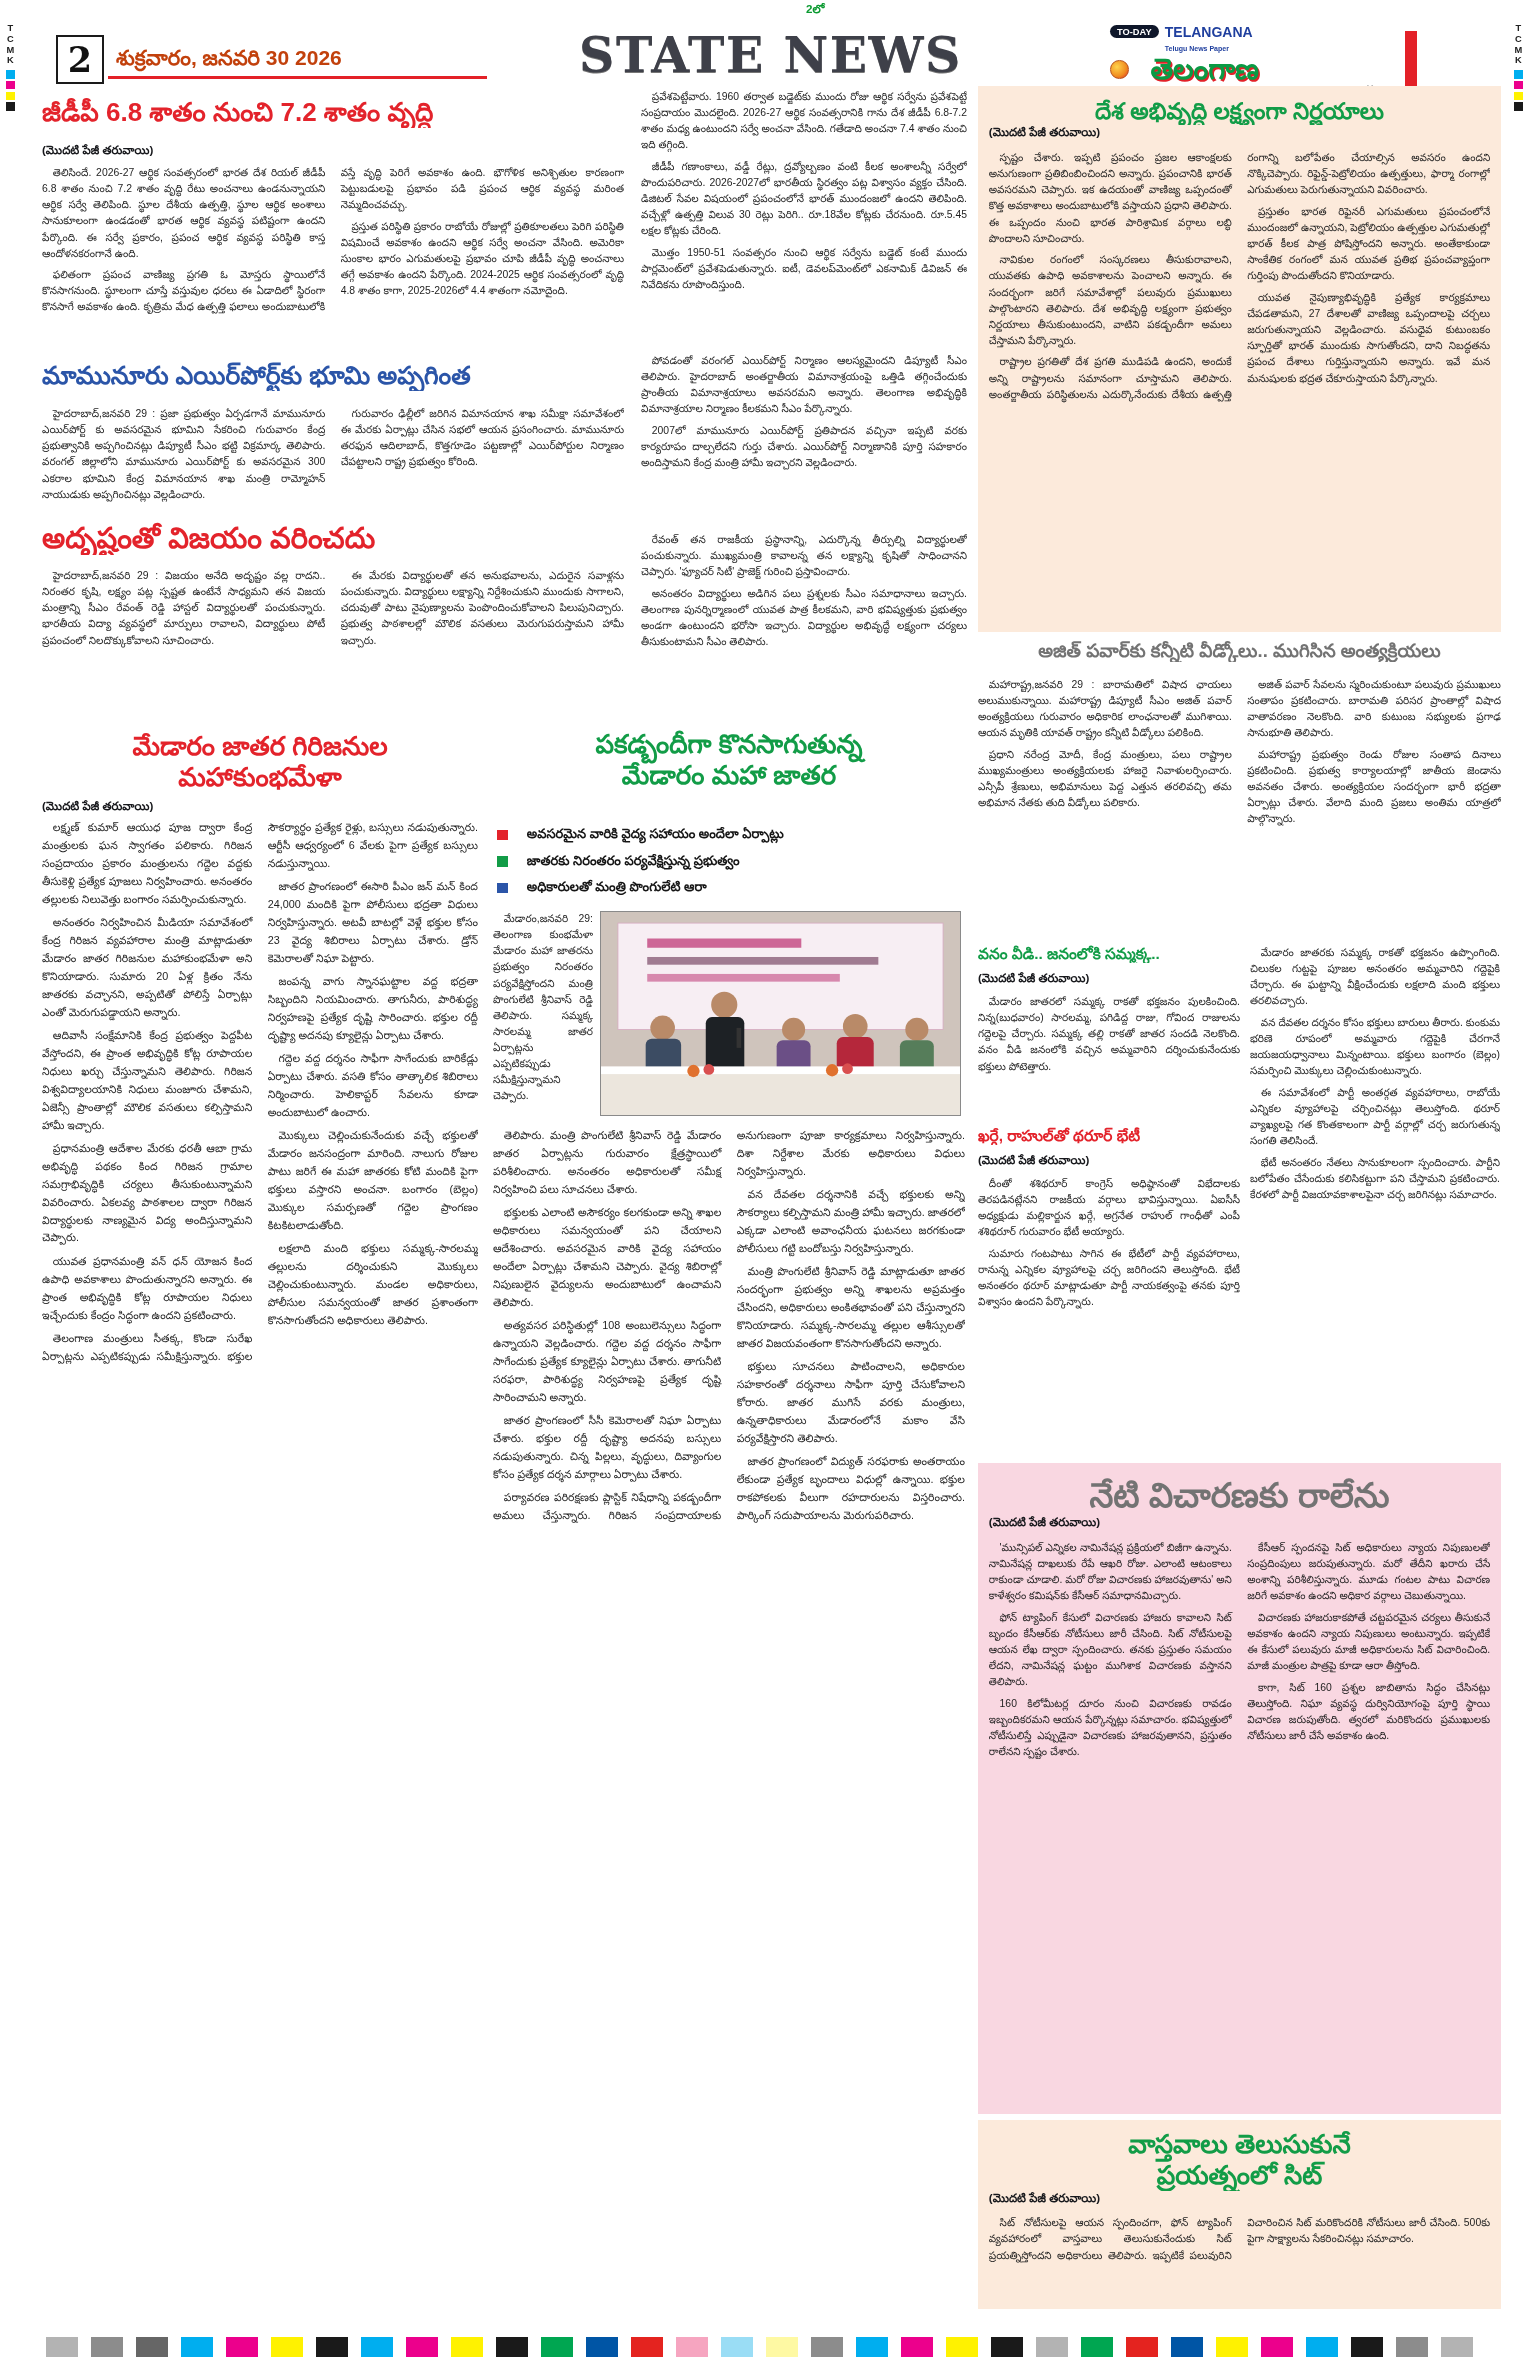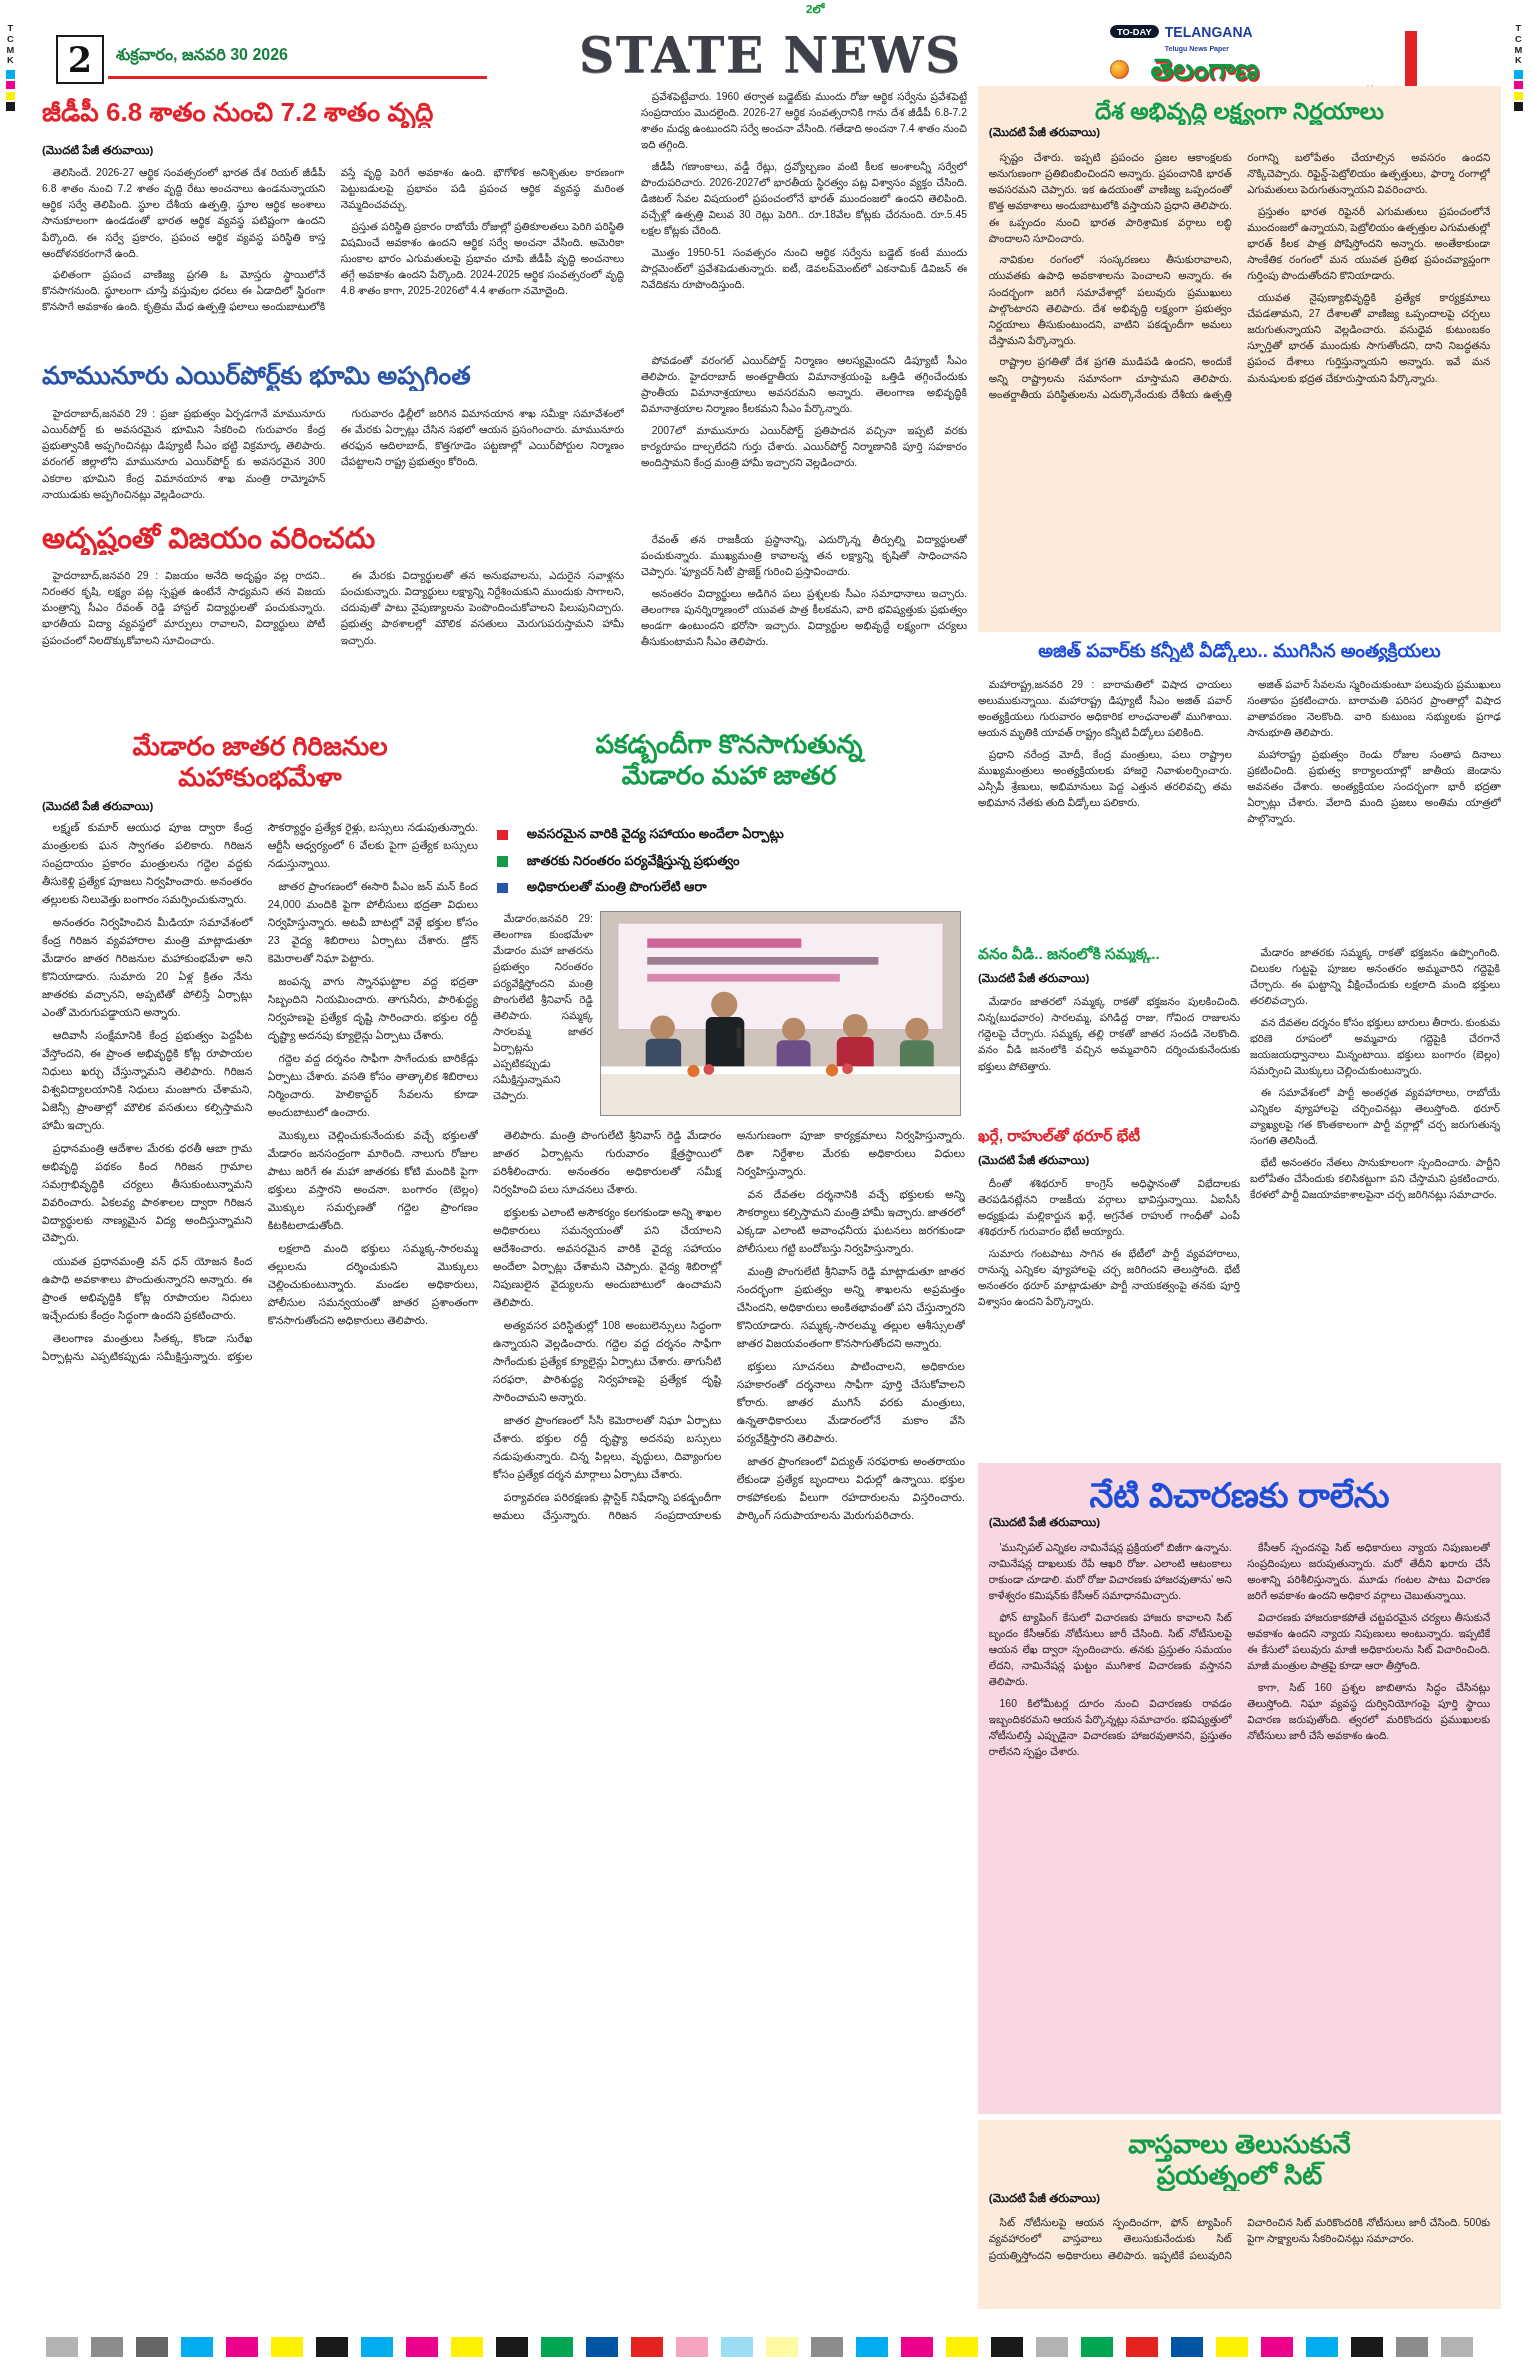--- a/index.html
+++ b/index.html
@@ -14,21 +14,21 @@
   .edge-right{left:1514px;top:23px}
   .edge .sw{display:flex;flex-direction:column;gap:2.3px;margin-top:3.9px}
   .edge .sw i,.strip i{display:block}
   .edge .sw i{width:8.5px;height:8.5px}
   .strip{left:46px;top:2337px;width:1446px;height:20px;display:flex;gap:13px;overflow:hidden}
   .strip i{width:32px;height:20px;flex:0 0 auto}
 
   
   .pagenum{left:56px;top:35px;width:48px;height:49px;border:2.3px solid #1a1a1a;display:flex;align-items:center;justify-content:center;
            font-family:"DejaVu Serif","Liberation Serif",serif;font-size:35px;font-weight:700;color:#111}
-  .date{left:116px;top:46px;font-size:16px;font-weight:700;color:#15803d}
+  .date{left:116px;top:46px;font-size:21px;font-weight:700;color:#c2410c}
   .date-rule{left:108px;top:76px;width:379px;height:3.1px;background:#e32128}
   .state-news{left:524px;top:26px;width:493px;text-align:center;font-family:"DejaVu Serif","Liberation Serif",serif;
               font-size:49px;font-weight:700;color:#3e4049;letter-spacing:1.5px;text-shadow:0 0.8px 0 #777}
   .logo{left:1110px;top:25px;width:289px;height:68px}
   .logo-row1{display:flex;align-items:flex-start;gap:6.2px}
   .chip-today{background:#0f172a;color:#fff;font-size:9.3px;font-weight:700;padding:1.5px 7px;border-radius:7px}
   .logo-state{color:#1f3f9e;font-size:14px;font-weight:700;line-height:1}
   .logo-sub{color:#1f3f9e;font-size:7px;font-weight:700}
   .logo-brand{position:relative;display:flex;align-items:center;gap:22px;margin-top:0.8px}
   .brand-badge{width:18.5px;height:18.5px;border-radius:50%;background:radial-gradient(circle at 35% 35%,#ffd34d,#f08c1e 60%,#e32128);border:0.8px solid #b7531b;flex:0 0 auto}
@@ -37,21 +37,21 @@
   .logo-daily{color:#e32128;font-size:9.3px;font-weight:700}
   .logo-slogan{color:#333;font-size:9.3px;font-weight:700}
   .logo-redbar{left:1405px;top:31px;width:12.3px;height:59px;background:#e32128}
 
   
   .hl{font-weight:700;line-height:1.18;white-space:nowrap;overflow:hidden}
   .hl.center{text-align:center}
   .hl-red{color:#e3232b}
   .hl-green{color:#129c47}
   .hl-blue{color:#2b55a8}
-  .hl-dark{color:#1d4ed8}
+  .hl-dark{color:#737373}
   .byline{font-size:11.6px;font-weight:700;text-align:left;color:#17181c}
   .body-text{font-size:10.4px;line-height:1.55;color:#1e1e1e;text-align:justify;overflow:hidden}
   .body-text p{margin:0 0 5.4px;text-indent:10.8px}
   .cols-2{column-count:2;column-gap:15.4px}
   .big-body{font-size:10.8px;line-height:1.66}
 
   
   .b-gdp-hl{left:42px;top:97px;width:582px;font-size:26px}
   .b-gdp-by{left:42px;top:143px;width:285px}
   .b-gdp-body{left:42px;top:165px;width:582px;height:183px}

